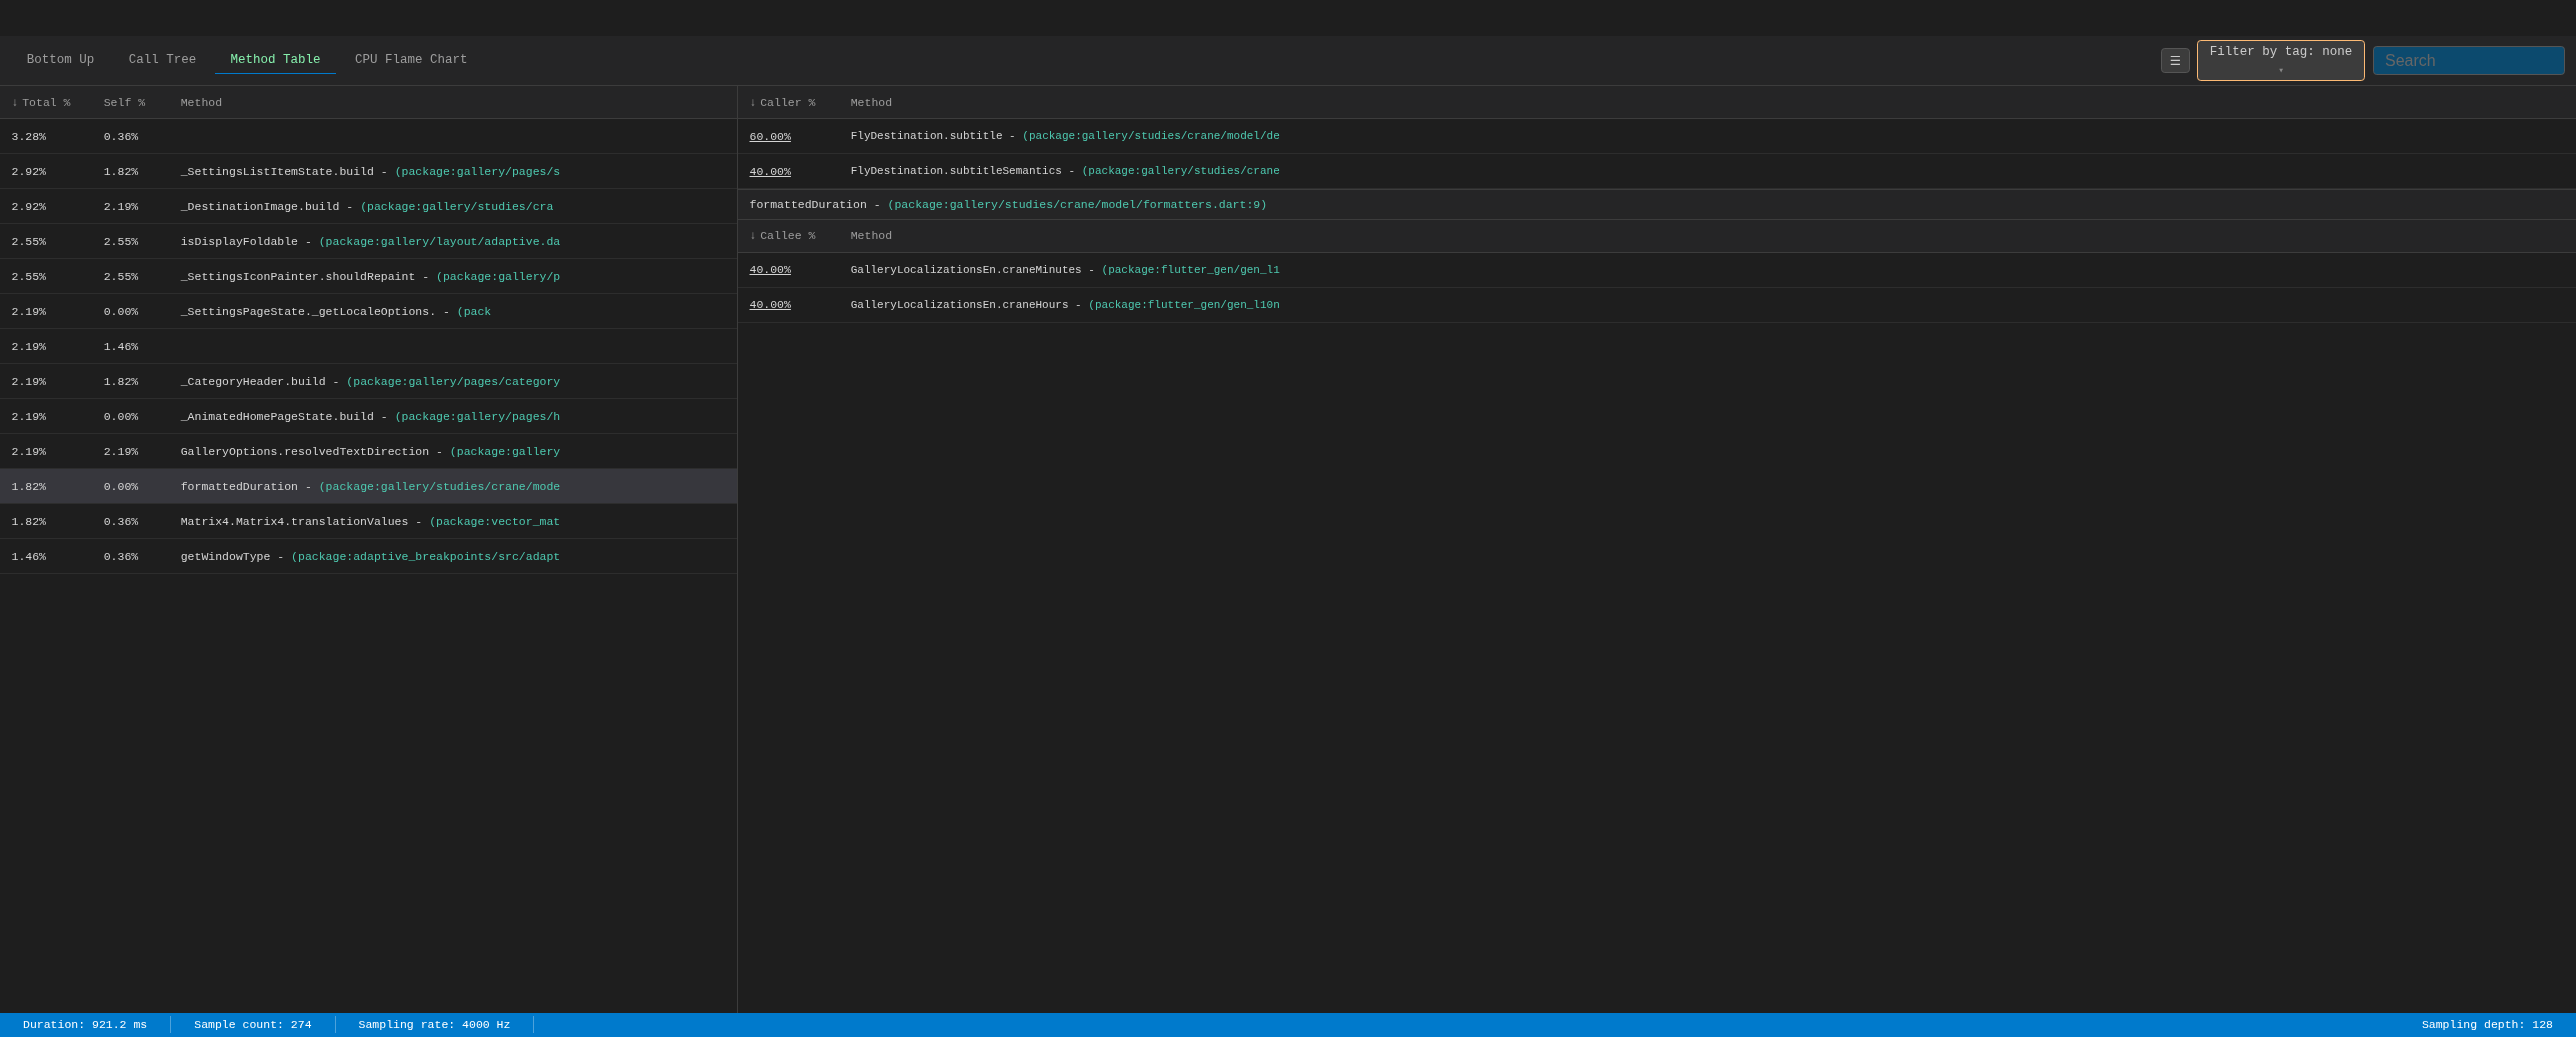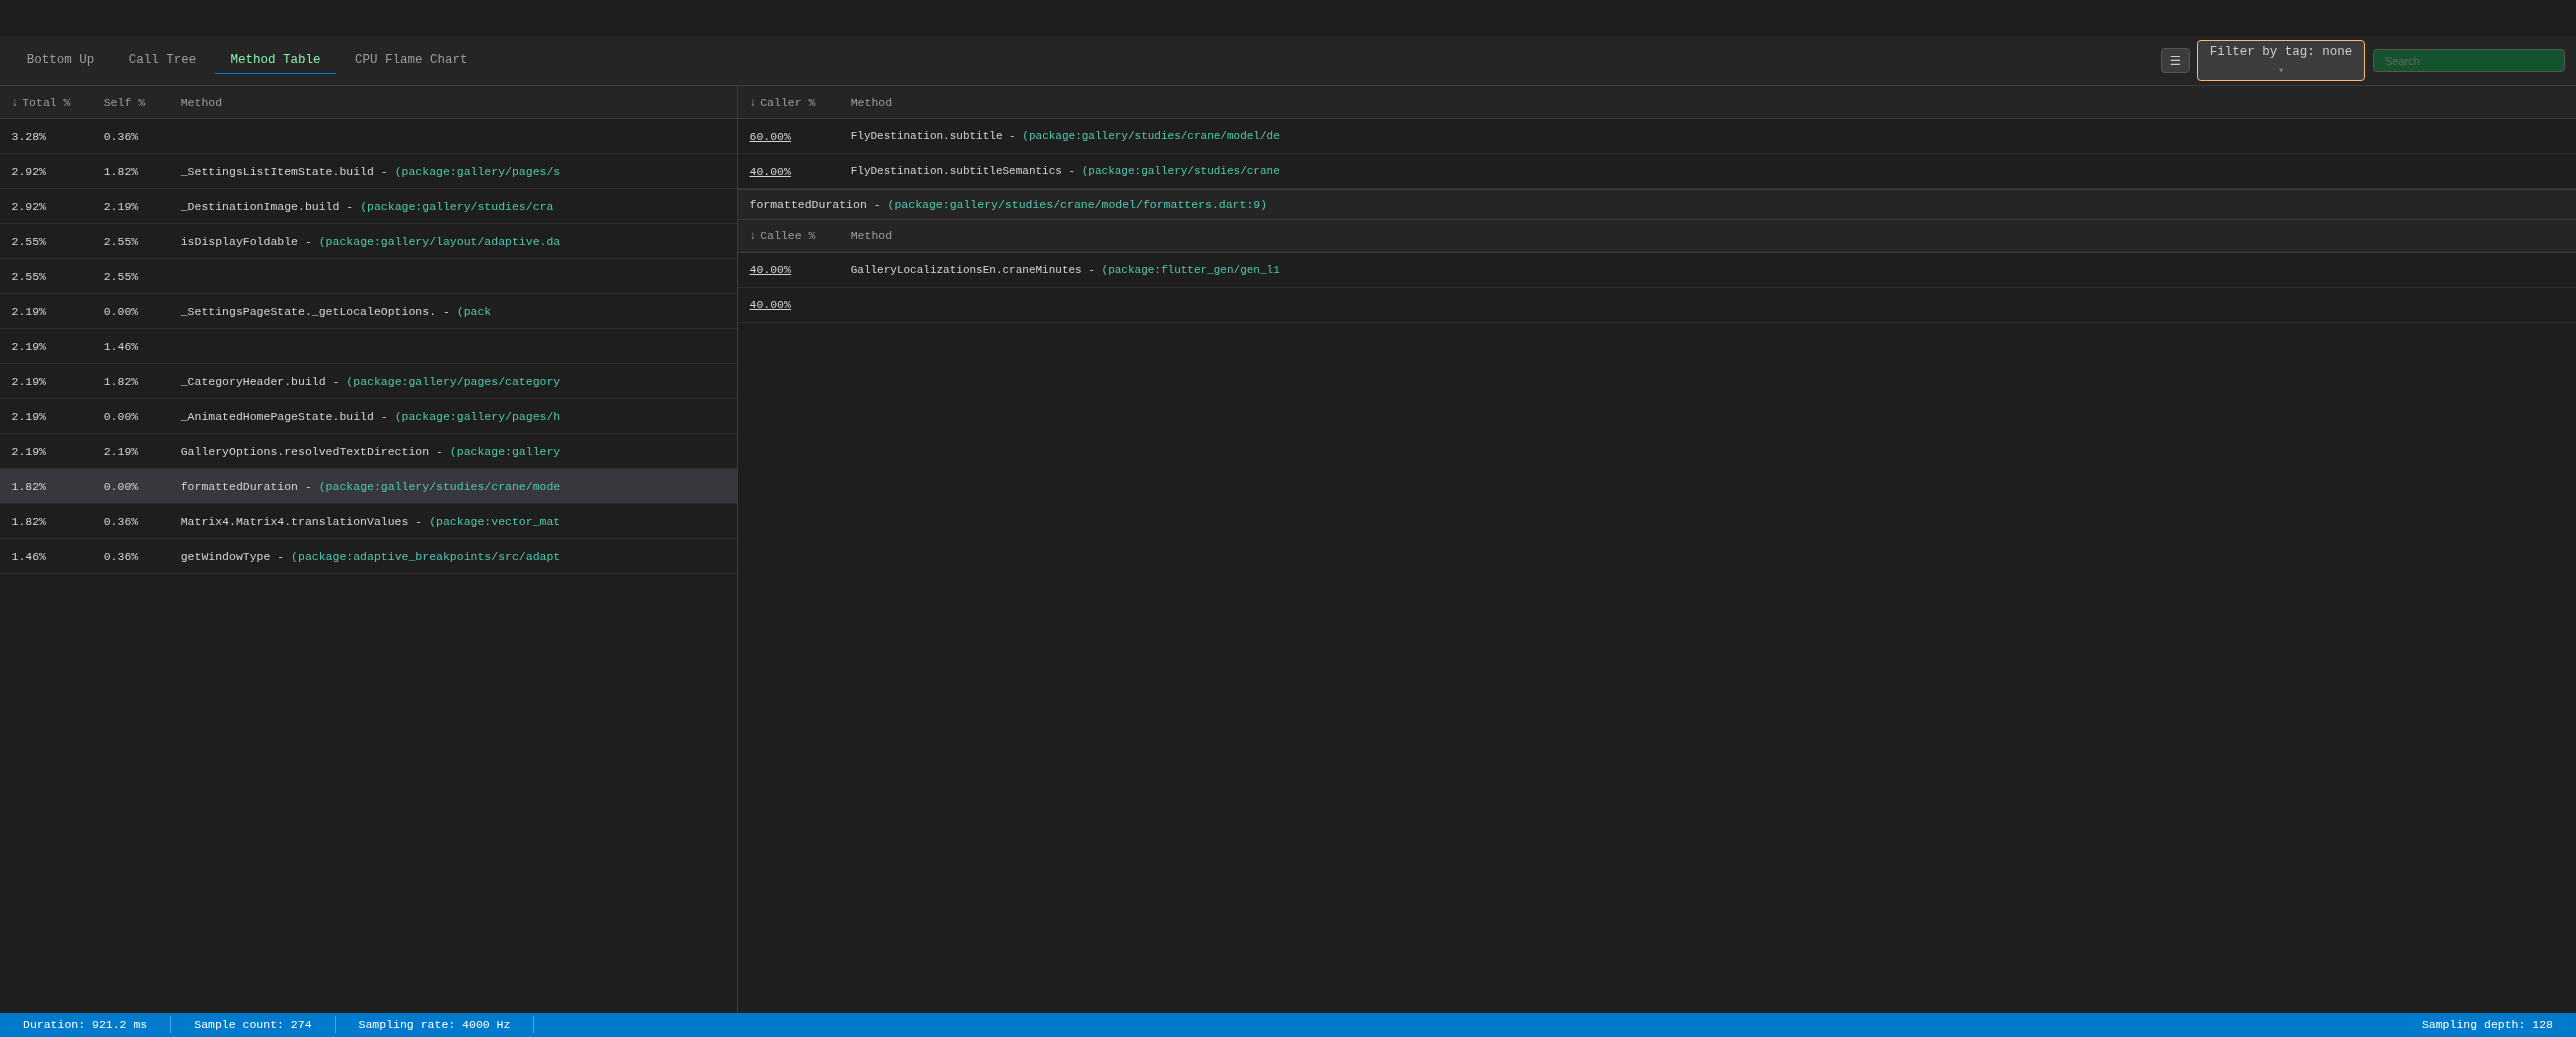--- a/index.html
+++ b/index.html
@@ -60,26 +60,26 @@
       cursor: pointer;
       margin-right: 7.7px;
       font-size: 12.5px;
       display: flex;
       align-items: center;
       gap: 5.8px;
       flex-direction: column;
     }
     .filter-tag .chevron { font-size: 9.6px; color: #888; }
     .search-input {
-      background: #14532d;
+      background: #0c4a6e;
       border: 1px solid #555;
       border-radius: 3.8px;
       color: #d4d4d4;
       padding: 4.8px 11.5px;
-      font-size: 11px;
+      font-size: 16px;
       width: 192px;
       outline: none;
     }
     .search-input::placeholder { color: #666; }
 
     
     .main-content {
       display: flex;
       flex: 1;
       overflow: hidden;
@@ -316,20 +316,23 @@
         <div class="table-row">
       <div class="cell-total">2.55%</div>
       <div class="cell-self">2.55%</div>
       <div class="cell-method">
         isDisplayFoldable - <a class="method-link" href="#">(package:gallery/layout/adaptive.da</a>
       </div>
     </div>
         <div class="table-row">
       <div class="cell-total">2.55%</div>
       <div class="cell-self">2.55%</div>
+      <div class="cell-method">
+        _SettingsIconPainter.shouldRepaint - <a class="method-link" href="#">(package:gallery/p</a>
+      </div>
     </div>
         <div class="table-row">
       <div class="cell-total">2.19%</div>
       <div class="cell-self">0.00%</div>
       <div class="cell-method">
         _SettingsPageState._getLocaleOptions.<closure> - <a class="method-link" href="#">(pack</a>
       </closure></div>
     </div>
         <div class="table-row">
       <div class="cell-total">2.19%</div>
@@ -425,20 +428,23 @@
 
     <div class="right-table-body" style="flex: 1;">
     <div class="table-row">
       <div class="cell-caller">40.00%</div>
       <div class="cell-method-right">
         GalleryLocalizationsEn.craneMinutes - <a class="method-link" href="#">(package:flutter_gen/gen_l1</a>
       </div>
     </div>
         <div class="table-row">
       <div class="cell-caller">40.00%</div>
+      <div class="cell-method-right">
+        GalleryLocalizationsEn.craneHours - <a class="method-link" href="#">(package:flutter_gen/gen_l10n</a>
+      </div>
     </div>
       </div>
 
   </div>
 </div>
 
 <div class="status-bar">
   <div class="status-item">Duration: 921.2 ms</div>
   <div class="status-item">Sample count: 274</div>
   <div class="status-item">Sampling rate: 4000 Hz</div>

